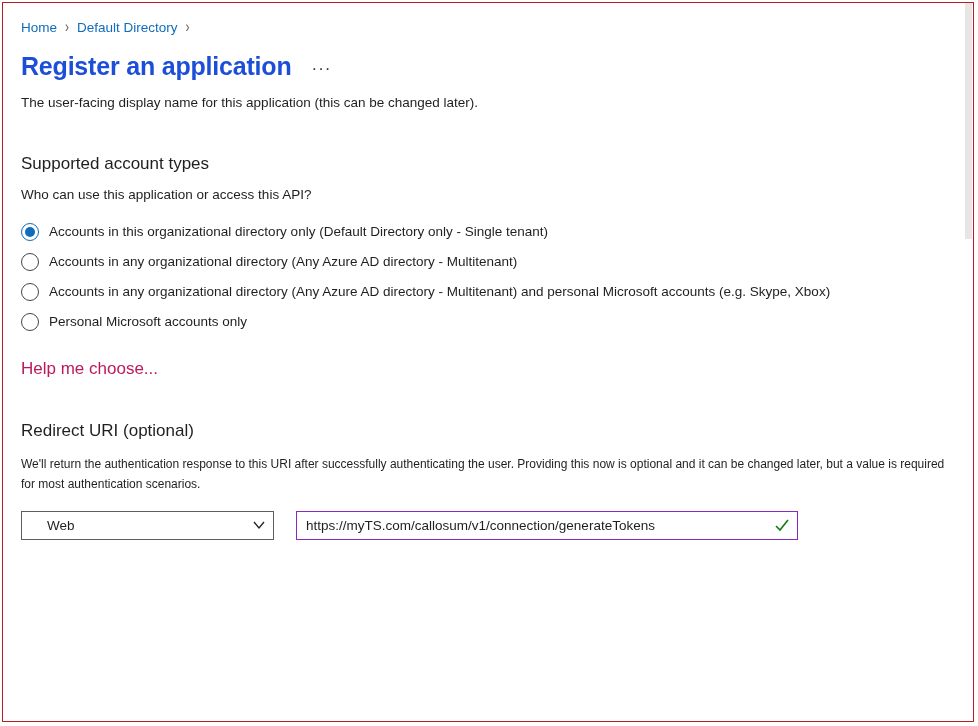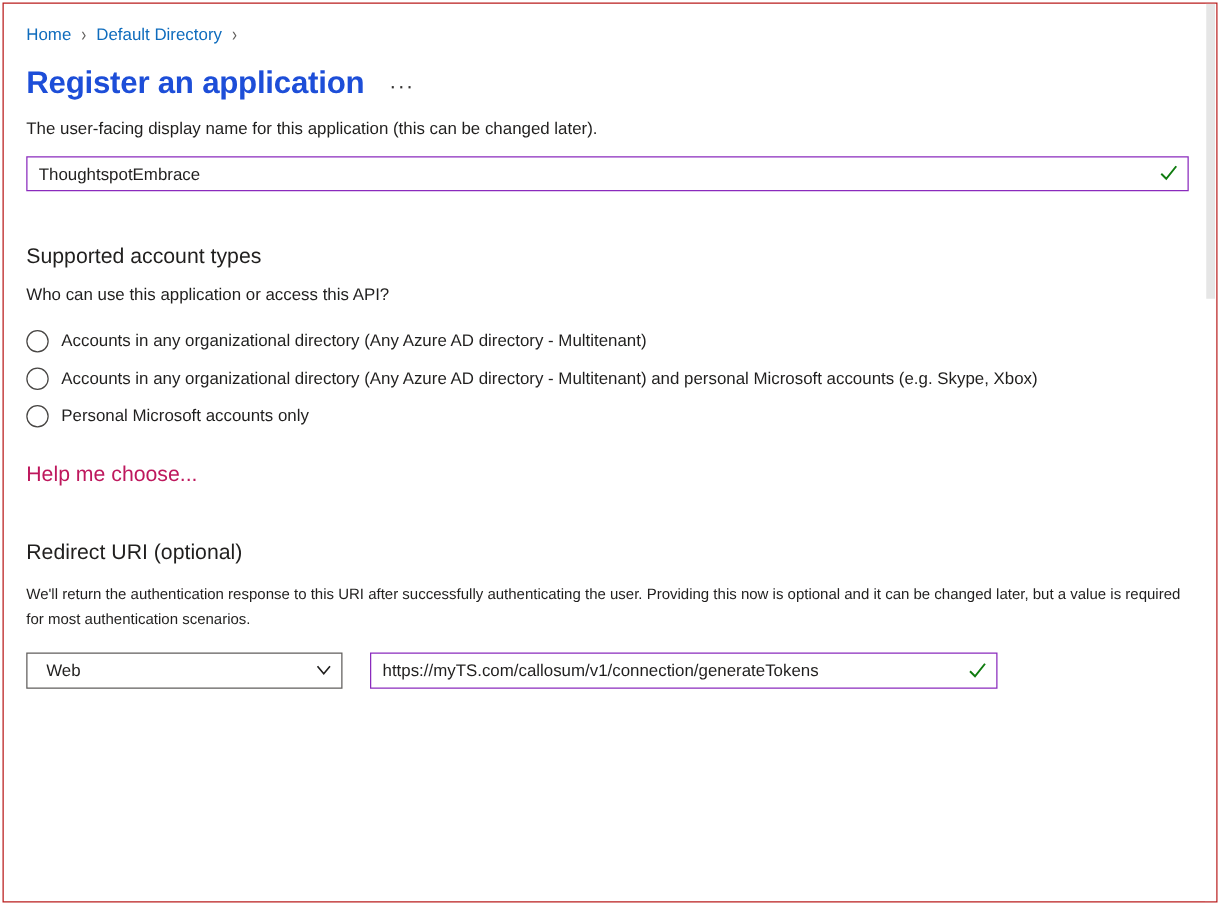--- a/index.html
+++ b/index.html
@@ -202,21 +202,21 @@
   select.uri-type {
     appearance: none;
     -webkit-appearance: none;
     width: 100%;
     height: 29px;
     border: 1px solid #605e5c;
     background: #ffffff;
     font-family: "Liberation Sans", sans-serif;
     font-size: 13.5px;
     color: #201f1e;
-    padding: 0 28px 0 15px;
+    padding: 0 28px 0 25px;
     outline: none;
     cursor: pointer;
   }
   .chevron {
     position: absolute;
     right: 9px;
     top: 8px;
     pointer-events: none;
   }
   .uri-input-wrap {
@@ -269,32 +269,30 @@
     </div>
 
     
     <div class="title-row">
       <div class="page-title">Register an application</div>
       <div class="ellipsis-btn">···</div>
     </div>
 
     
     <div class="help-text">The user-facing display name for this application (this can be changed later).</div>
-    <div class="text-input-wrap">
-      <input class="text-input" type="text" value="ThoughtspotEmbrace" style="">
-      <svg class="check-mark" viewBox="0 0 14 14">
-        <polyline points="1,8 5,12 13,2" fill="none" stroke="#107c10" stroke-width="1.6"></polyline>
-      </svg>
-    </div>
 
     
     <div class="section-heading">Supported account types</div>
     <div class="section-sub">Who can use this application or access this API?</div>
 
     <div class="radio-list">
+      <div class="radio-row">
+        <span class="radio checked"></span>
+        <span class="radio-label">Accounts in this organizational directory only (Default Directory only - Single tenant)</span>
+      </div>
       <div class="radio-row">
         <span class="radio"></span>
         <span class="radio-label">Accounts in any organizational directory (Any Azure AD directory - Multitenant)</span>
       </div>
       <div class="radio-row">
         <span class="radio"></span>
         <span class="radio-label">Accounts in any organizational directory (Any Azure AD directory - Multitenant) and personal Microsoft accounts (e.g. Skype, Xbox)</span>
       </div>
       <div class="radio-row">
         <span class="radio"></span>

